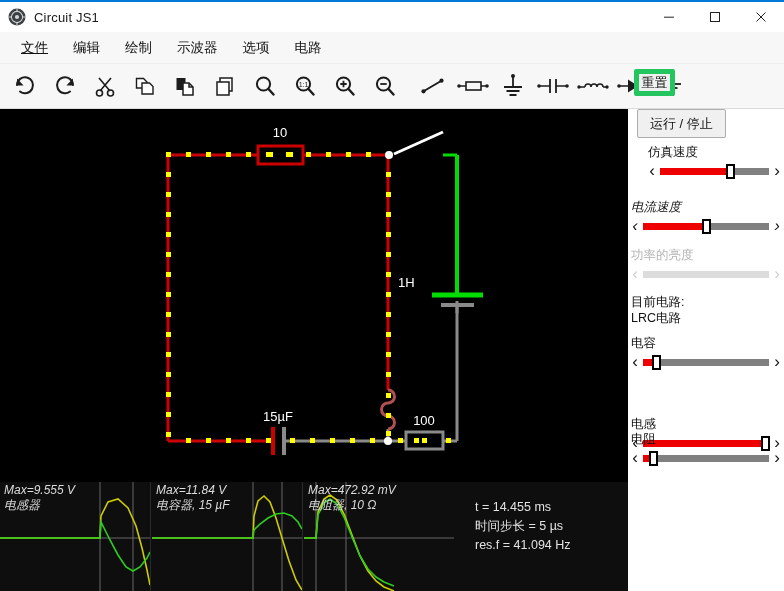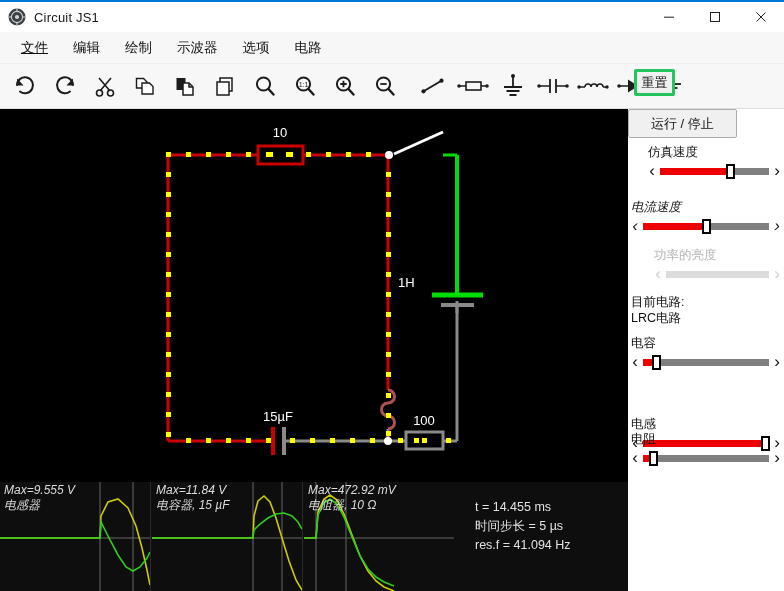--- a/index.html
+++ b/index.html
@@ -76,21 +76,21 @@
   .tb-btn:first-child { margin-left: 5px; }
   .tb-sep { width: 8px; flex: 0 0 auto; }
   .tb-btn svg { display: block; }
 
   
   #reset-btn {
     position: absolute;
     left: 634px; top: 67px;
     width: 41px; height: 27px;
     background: #f0f0f0;
-    border: 3px solid #22c55e;
+    border: 5px solid #22c55e;
     border-radius: 2px;
     font-size: 13px; color: #111;
     display: flex; align-items: center; justify-content: center;
   }
 
   
   #canvas-area {
     position: absolute;
     left: 0; top: 107px;
     width: 700px; height: 373px;
@@ -127,22 +127,22 @@
   }
 
   
   #sidepanel {
     position: absolute;
     left: 628px; top: 107px;
     width: 156px; height: 484px;
     background: #ffffff;
   }
   #run-btn {
-    position: absolute; left: 0; top: 0px;
-    height: 29px; padding: 0 22px;
+    position: absolute; left: 9px; top: 0px;
+    height: 29px; padding: 0 12px;
     background: #f0f0f0;
     border: 1px solid #adadad;
     border-radius: 2px;
     font-size: 13px; color: #111;
     display: flex; align-items: center; justify-content: center;
   }
   .slider-group { position: absolute; left: 0; width: 156px; }
   .slider-label {
     font-size: 12.5px; color: #111;
     margin-left: 3px; margin-bottom: 1px;
@@ -546,21 +546,21 @@
       <div class="slider-row">
         <div class="arrow">‹</div>
         <div class="track">
           <div class="fill" style="width:50%;"></div>
           <div class="knob" style="left:50%;"></div>
         </div>
         <div class="arrow">›</div>
       </div>
     </div>
 
-    <div class="slider-group" style="top:138px;padding-left:23px;">
+    <div class="slider-group" style="top:138px;">
       <div class="slider-label disabled">功率的亮度</div>
       <div class="slider-row">
         <div class="arrow disabled">‹</div>
         <div class="track disabled">
           <div class="fill" style="width:0%;"></div>
         </div>
         <div class="arrow disabled">›</div>
       </div>
     </div>
 

